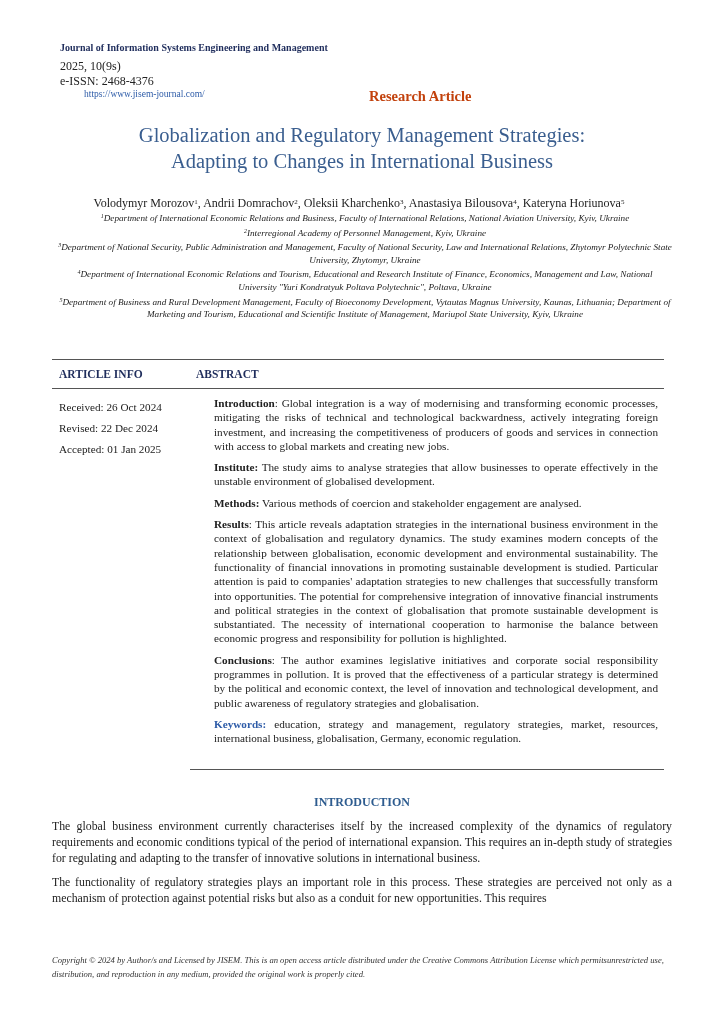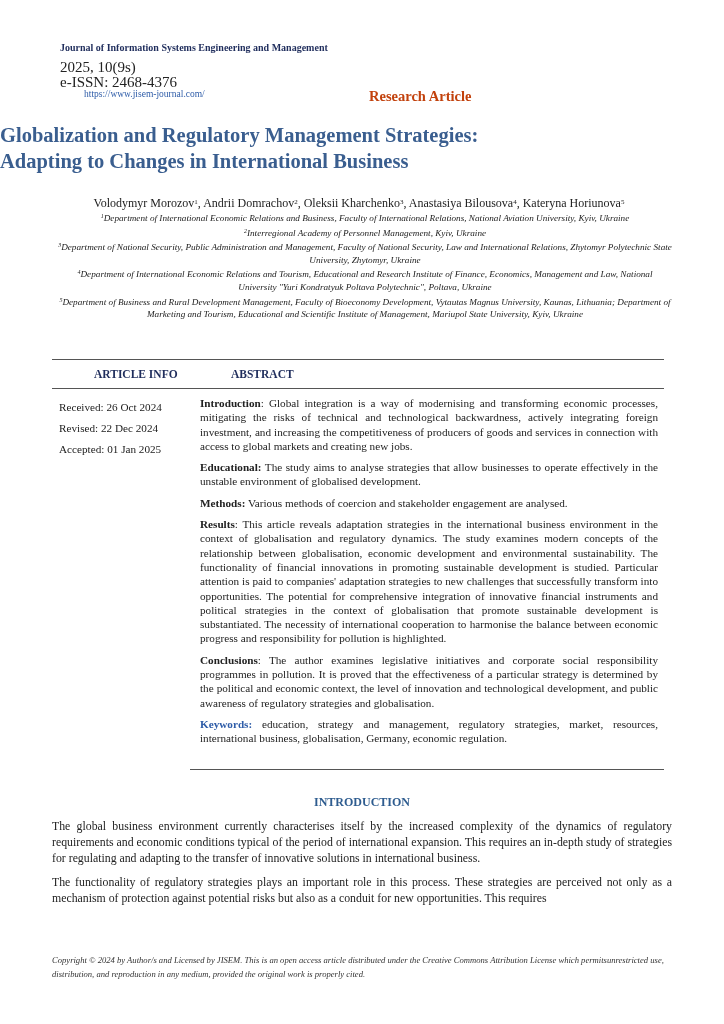--- a/index.html
+++ b/index.html
@@ -1,34 +1,34 @@
 <!DOCTYPE html>
 <html><head>
 <meta charset="utf-8">
 <style>
   html, body { margin: 0; padding: 0; background: #ffffff; }
   body { width: 724px; height: 1024px; position: relative; overflow: hidden;
          font-family: "Liberation Serif", "DejaVu Serif", serif; color: #222; }
   .journal-title { position: absolute; left: 60px; top: 42px; font-size: 10px; font-weight: bold; color: #1f2d5c; }
-  .meta-line { position: absolute; left: 60px; font-size: 15px; color: #222; }
+  .meta-line { position: absolute; left: 60px; font-size: 12px; color: #222; }
   .url { position: absolute; left: 60px; top: 89px; font-size: 9.5px; color: #2e5ca8; text-decoration: none; padding-left: 24px; }
   .article-type { position: absolute; left: 369px; top: 88px; font-size: 14.5px; font-weight: bold; color: #c2410c; }
-  .title { position: absolute; left: 0; width: 724px; top: 122px; text-align: left;
-           font-size: 20.5px; font-weight: bold; color: #3a5e8f; line-height: 26px; }
+  .title { position: absolute; left: 0; width: 724px; top: 122px; text-align: center;
+           font-size: 20.5px; font-weight: normal; color: #3a5e8f; line-height: 26px; }
   .authors { position: absolute; left: 0; width: 718px; top: 196px; text-align: center; font-size: 12px; color: #222; }
   .authors sup { font-size: 7px; vertical-align: 3px; }
   .affils { position: absolute; left: 58px; width: 614px; top: 210px; text-align: center;
             font-size: 9.2px; font-style: italic; line-height: 12.6px; color: #222; }
   .affils sup { font-size: 6px; vertical-align: 3px; }
   .rule { position: absolute; left: 52px; width: 612px; height: 0; border-top: 1.6px solid #555; }
-  .col-head { position: absolute; top: 368px; font-size: 11.5px; font-weight: bold; color: #1f2d5c; margin-left: 35px; }
+  .col-head { position: absolute; top: 368px; font-size: 11.5px; font-weight: bold; color: #1f2d5c; }
   .dates { position: absolute; left: 59px; top: 397px; font-size: 11.2px; line-height: 21px; color: #222; }
   .abstract { position: absolute; left: 196px; width: 462px; top: 396px; font-size: 11.2px; line-height: 14.3px;
               text-align: justify; color: #222; }
-  .abstract p { margin: 0 0 7px 4px; }
+  .abstract p { margin: 0 0 7px 18px; }
   .abstract b { font-weight: bold; }
   .kw-label { color: #2e5ca8; font-weight: bold; }
   .section-head { position: absolute; left: 0; width: 724px; top: 795px; text-align: center;
                   font-size: 12px; font-weight: bold; color: #2e5c8f; }
   .body-text { position: absolute; left: 52px; width: 620px; top: 818px; font-size: 11.8px; line-height: 16px;
                text-align: justify; color: #222; }
   .body-text p { margin: 0 0 8px 0; }
   .footer { position: absolute; left: 52px; width: 620px; top: 953px; font-size: 8.6px; font-style: italic;
             line-height: 14px; color: #333; }
 </style>
@@ -68,21 +68,21 @@
 <div class="rule" style="top:388px"></div>
 
 <div class="dates">
   <div>Received: 26 Oct 2024</div>
   <div>Revised: 22 Dec 2024</div>
   <div>Accepted: 01 Jan 2025</div>
 </div>
 
 <div class="abstract">
   <p><b>Introduction</b><span>: </span><span>Global integration is a way of modernising and transforming economic processes, mitigating the risks of technical and technological backwardness, actively integrating foreign investment, and increasing the competitiveness of producers of goods and services in connection with access to global markets and creating new jobs.</span></p>
-  <p><b>Educational:</b><span> </span><span>The study aims to analyse strategies that allow businesses to operate effectively in the unstable environment of globalised development.</span></p>
+  <p><b>Institute:</b><span> </span><span>The study aims to analyse strategies that allow businesses to operate effectively in the unstable environment of globalised development.</span></p>
   <p><b>Methods:</b><span> </span><span>Various methods of coercion and stakeholder engagement are analysed.</span></p>
   <p><b>Results</b><span>: </span><span>This article reveals adaptation strategies in the international business environment in the context of globalisation and regulatory dynamics. The study examines modern concepts of the relationship between globalisation, economic development and environmental sustainability. The functionality of financial innovations in promoting sustainable development is studied. Particular attention is paid to companies' adaptation strategies to new challenges that successfully transform into opportunities. The potential for comprehensive integration of innovative financial instruments and political strategies in the context of globalisation that promote sustainable development is substantiated. The necessity of international cooperation to harmonise the balance between economic progress and responsibility for pollution is highlighted.</span></p>
   <p><b>Conclusions</b><span>: </span><span>The author examines legislative initiatives and corporate social responsibility programmes in pollution. It is proved that the effectiveness of a particular strategy is determined by the political and economic context, the level of innovation and technological development, and public awareness of regulatory strategies and globalisation.</span></p>
   <p><span class="kw-label">Keywords:</span> <span>education, strategy and management, regulatory strategies, market, resources, international business, globalisation, Germany, economic regulation.</span></p>
 </div>
 
 <div class="rule" style="top:769px; left:190px; width:474px;"></div>
 
 <div class="section-head">INTRODUCTION</div>
 <div class="body-text">

